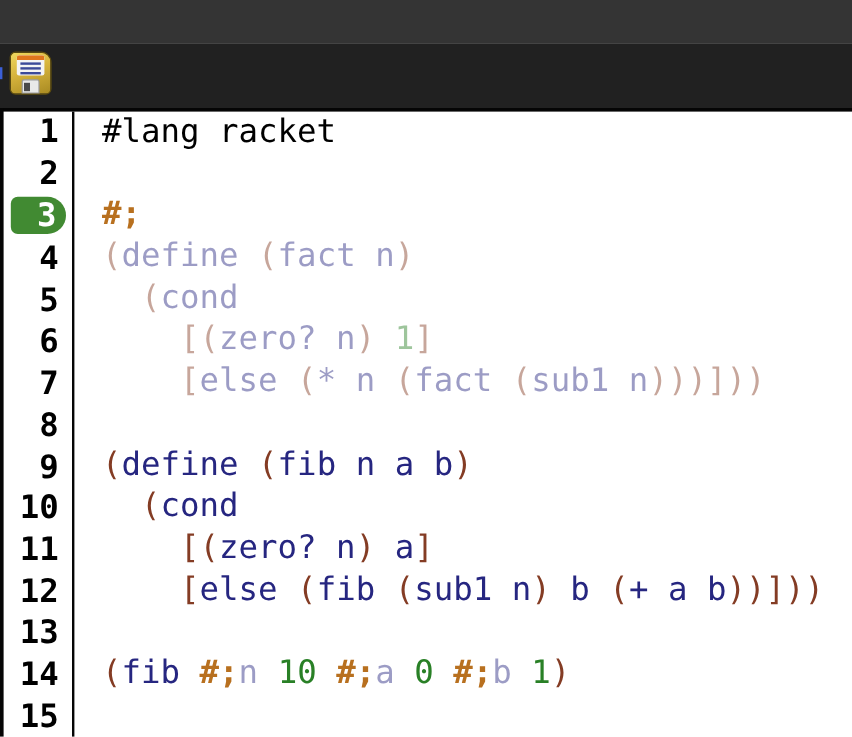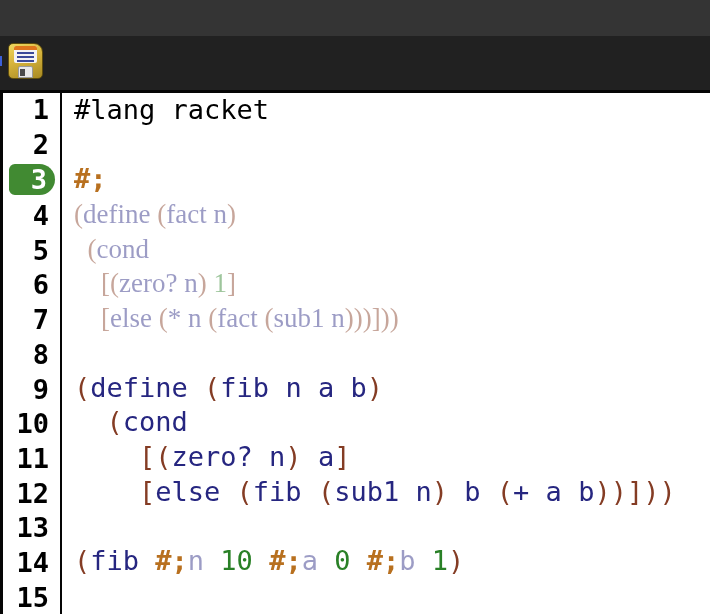--- a/index.html
+++ b/index.html
@@ -27,23 +27,23 @@
   
   .editor { display:flex; height:524px; background:#fff;
             border-top:3px solid #050505; border-left:3px solid #050505;
             font-size:27px; line-height:34.7px; white-space:pre; }
   .gutter { width:59px; border-right:2px solid #050505; flex:none; }
   .gutter .num { text-align:right; padding-right:11px; color:#000; font-weight:bold; height:34.7px; }
   .gutter .num.cur { padding:0; }
   .gutter .pill { display:block; margin:2px 5px 0 6px; height:31px; line-height:31px;
                   background:var(--badge,#418a32); color:#fff; border-radius:6px 16px 16px 6px;
                   text-align:right; padding-right:8px; }
-  .codecol { flex:1; padding-left:12px; overflow:hidden; }
+  .codecol { flex:1; padding-left:23px; overflow:hidden; }
   .line { height:34.7px; }
-  .line.dim { opacity:.45;font-family:Liberation Serif, serif; }
+  .line.dim { opacity:.45; }
 
   .tok-p { color:var(--plain,#000); }
   .tok-b { color:var(--paren,#843c24); }
   .tok-s { color:var(--symbol,#262680); }
   .tok-k { color:var(--constant,#298026); }
   .tok-c { color:var(--comment,#b8701f); font-weight:bold; }
   .tok-sd{ color:var(--symbol,#262680); opacity:.45; }
   .tok-w { }
 </style>
 </head>

